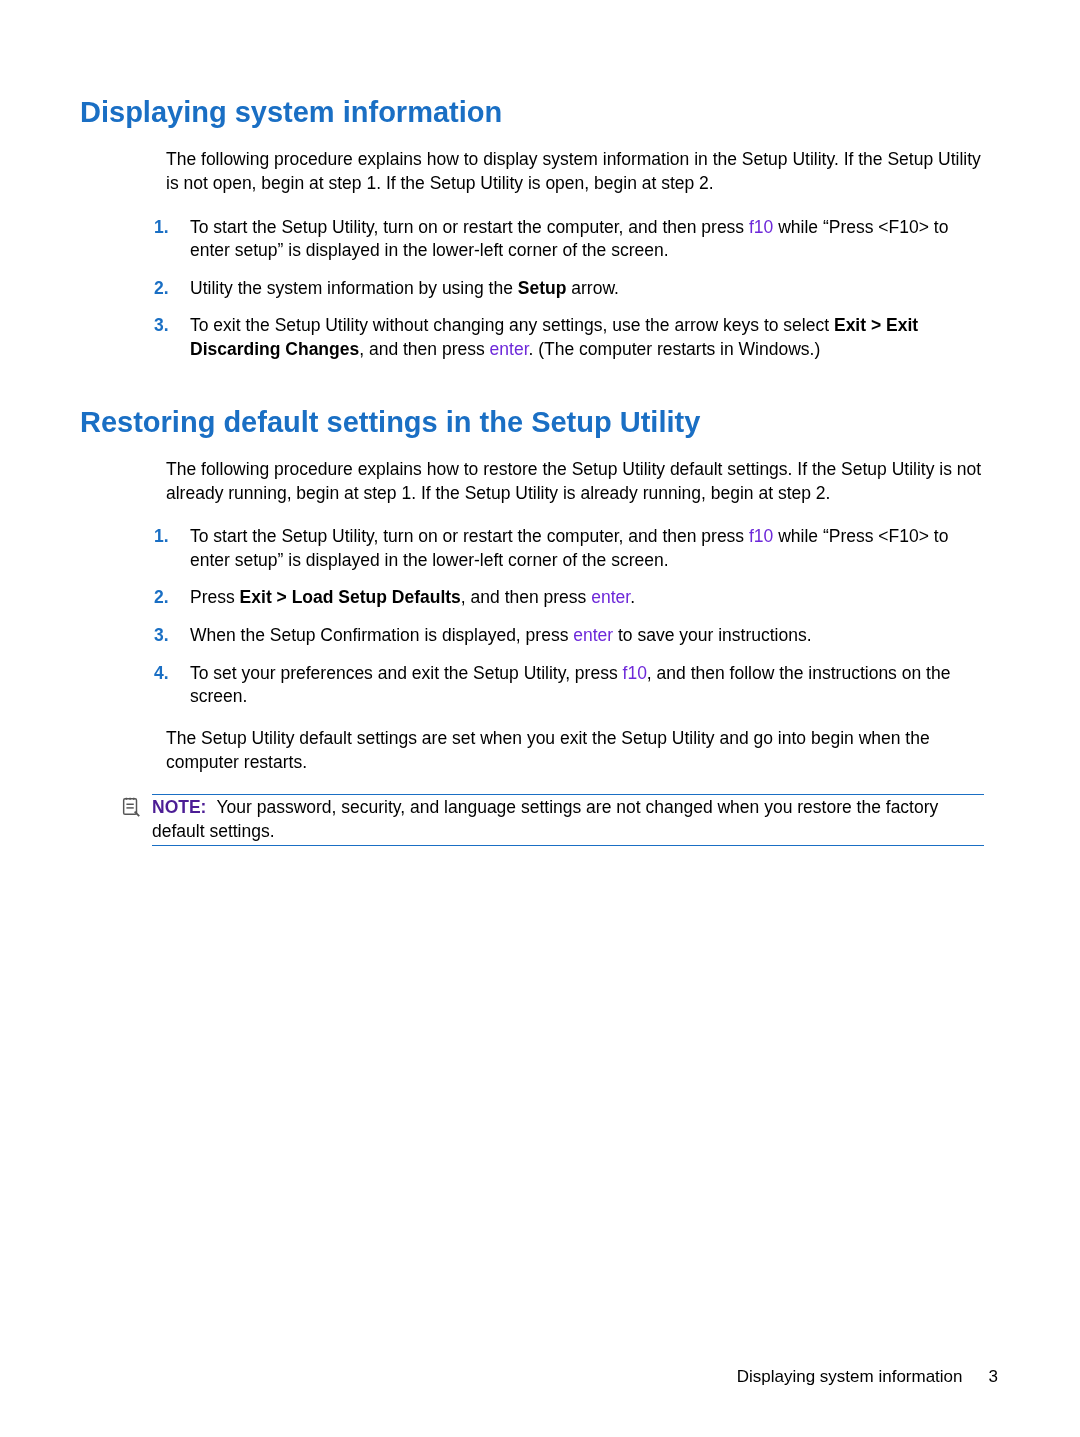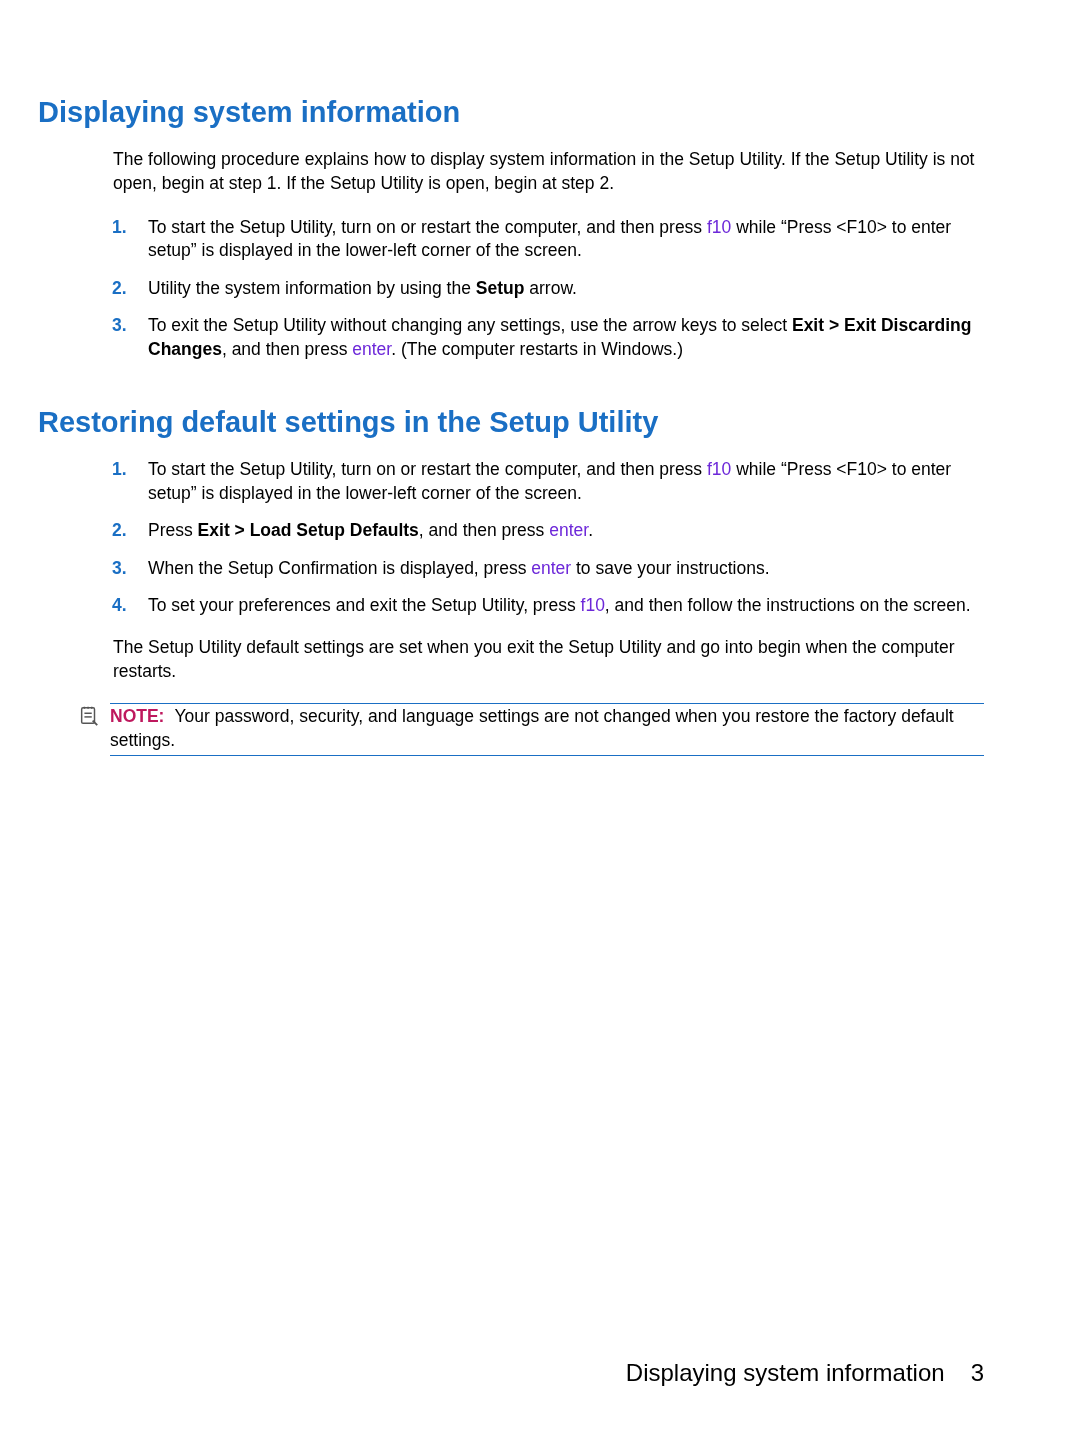--- a/index.html
+++ b/index.html
@@ -7,37 +7,37 @@
     padding: 0;
     background: #fff;
     font-family: Arial, Helvetica, sans-serif;
     color: #000;
     width: 1080px;
   }
   .page {
     box-sizing: border-box;
     width: 1080px;
     min-height: 1437px;
-    padding: 94px 96px 50px 38px;
+    padding: 94px 96px 50px 80px;
     position: relative;
   }
   h2.section-heading {
     color: #1a6fc4;
     font-weight: bold;
     font-size: 29px;
     margin: 0 0 18px 0;
     line-height: 1.25;
   }
   .body-block {
     margin-left: 74px;
     font-size: 17.5px;
     line-height: 1.35;
   }
   .para {
-    margin: 0 0 20px 1px;
+    margin: 0 0 20px 12px;
   }
   ol.steps {
     list-style: none;
     margin: 0 0 18px 0;
     padding: 0;
   }
   ol.steps > li {
     display: flex;
     align-items: flex-start;
     margin-bottom: 14px;
@@ -70,29 +70,29 @@
     margin-right: 10px;
     margin-top: 2px;
   }
   .note-body {
     flex: 1;
     border-top: 1.5px solid #1a6fc4;
     border-bottom: 1.5px solid #1a6fc4;
     padding: 1px 0 2px 0;
   }
   .note-label {
-    color: #be185d;
+    color: #4c1d95;
     font-weight: bold;
     margin-right: 10px;
   }
   .footer {
     position: absolute;
     bottom: 50px;
-    right: 96px;
-    font-size: 24px;
+    right: 82px;
+    font-size: 17px;
   }
   .footer .chap { margin-right: 26px; }
   .section-spacer { height: 24px; }
 </style>
 </head>
 <body>
 
 <div class="page">
 
   <h2 class="section-heading">Displaying system information</h2>
@@ -120,20 +120,21 @@
         </span>
       </li>
     </ol>
   </div>
 
   <div class="section-spacer"></div>
 
   <h2 class="section-heading">Restoring default settings in the Setup Utility</h2>
 
   <div class="body-block">
+    <p class="para">The following procedure explains how to restore the Setup Utility default settings. If the Setup Utility is not already running, begin at step 1. If the Setup Utility is already running, begin at step 2.</p>
 
     <ol class="steps">
       <li>
         <span class="step-num">1.</span>
         <span class="step-text">
           <span>To start the Setup Utility, turn on or restart the computer, and then press </span><span class="link-blue">f10</span><span> while “Press &lt;F10&gt; to enter setup” is displayed in the lower-left corner of the screen.</span>
         </span>
       </li>
       <li>
         <span class="step-num">2.</span>

